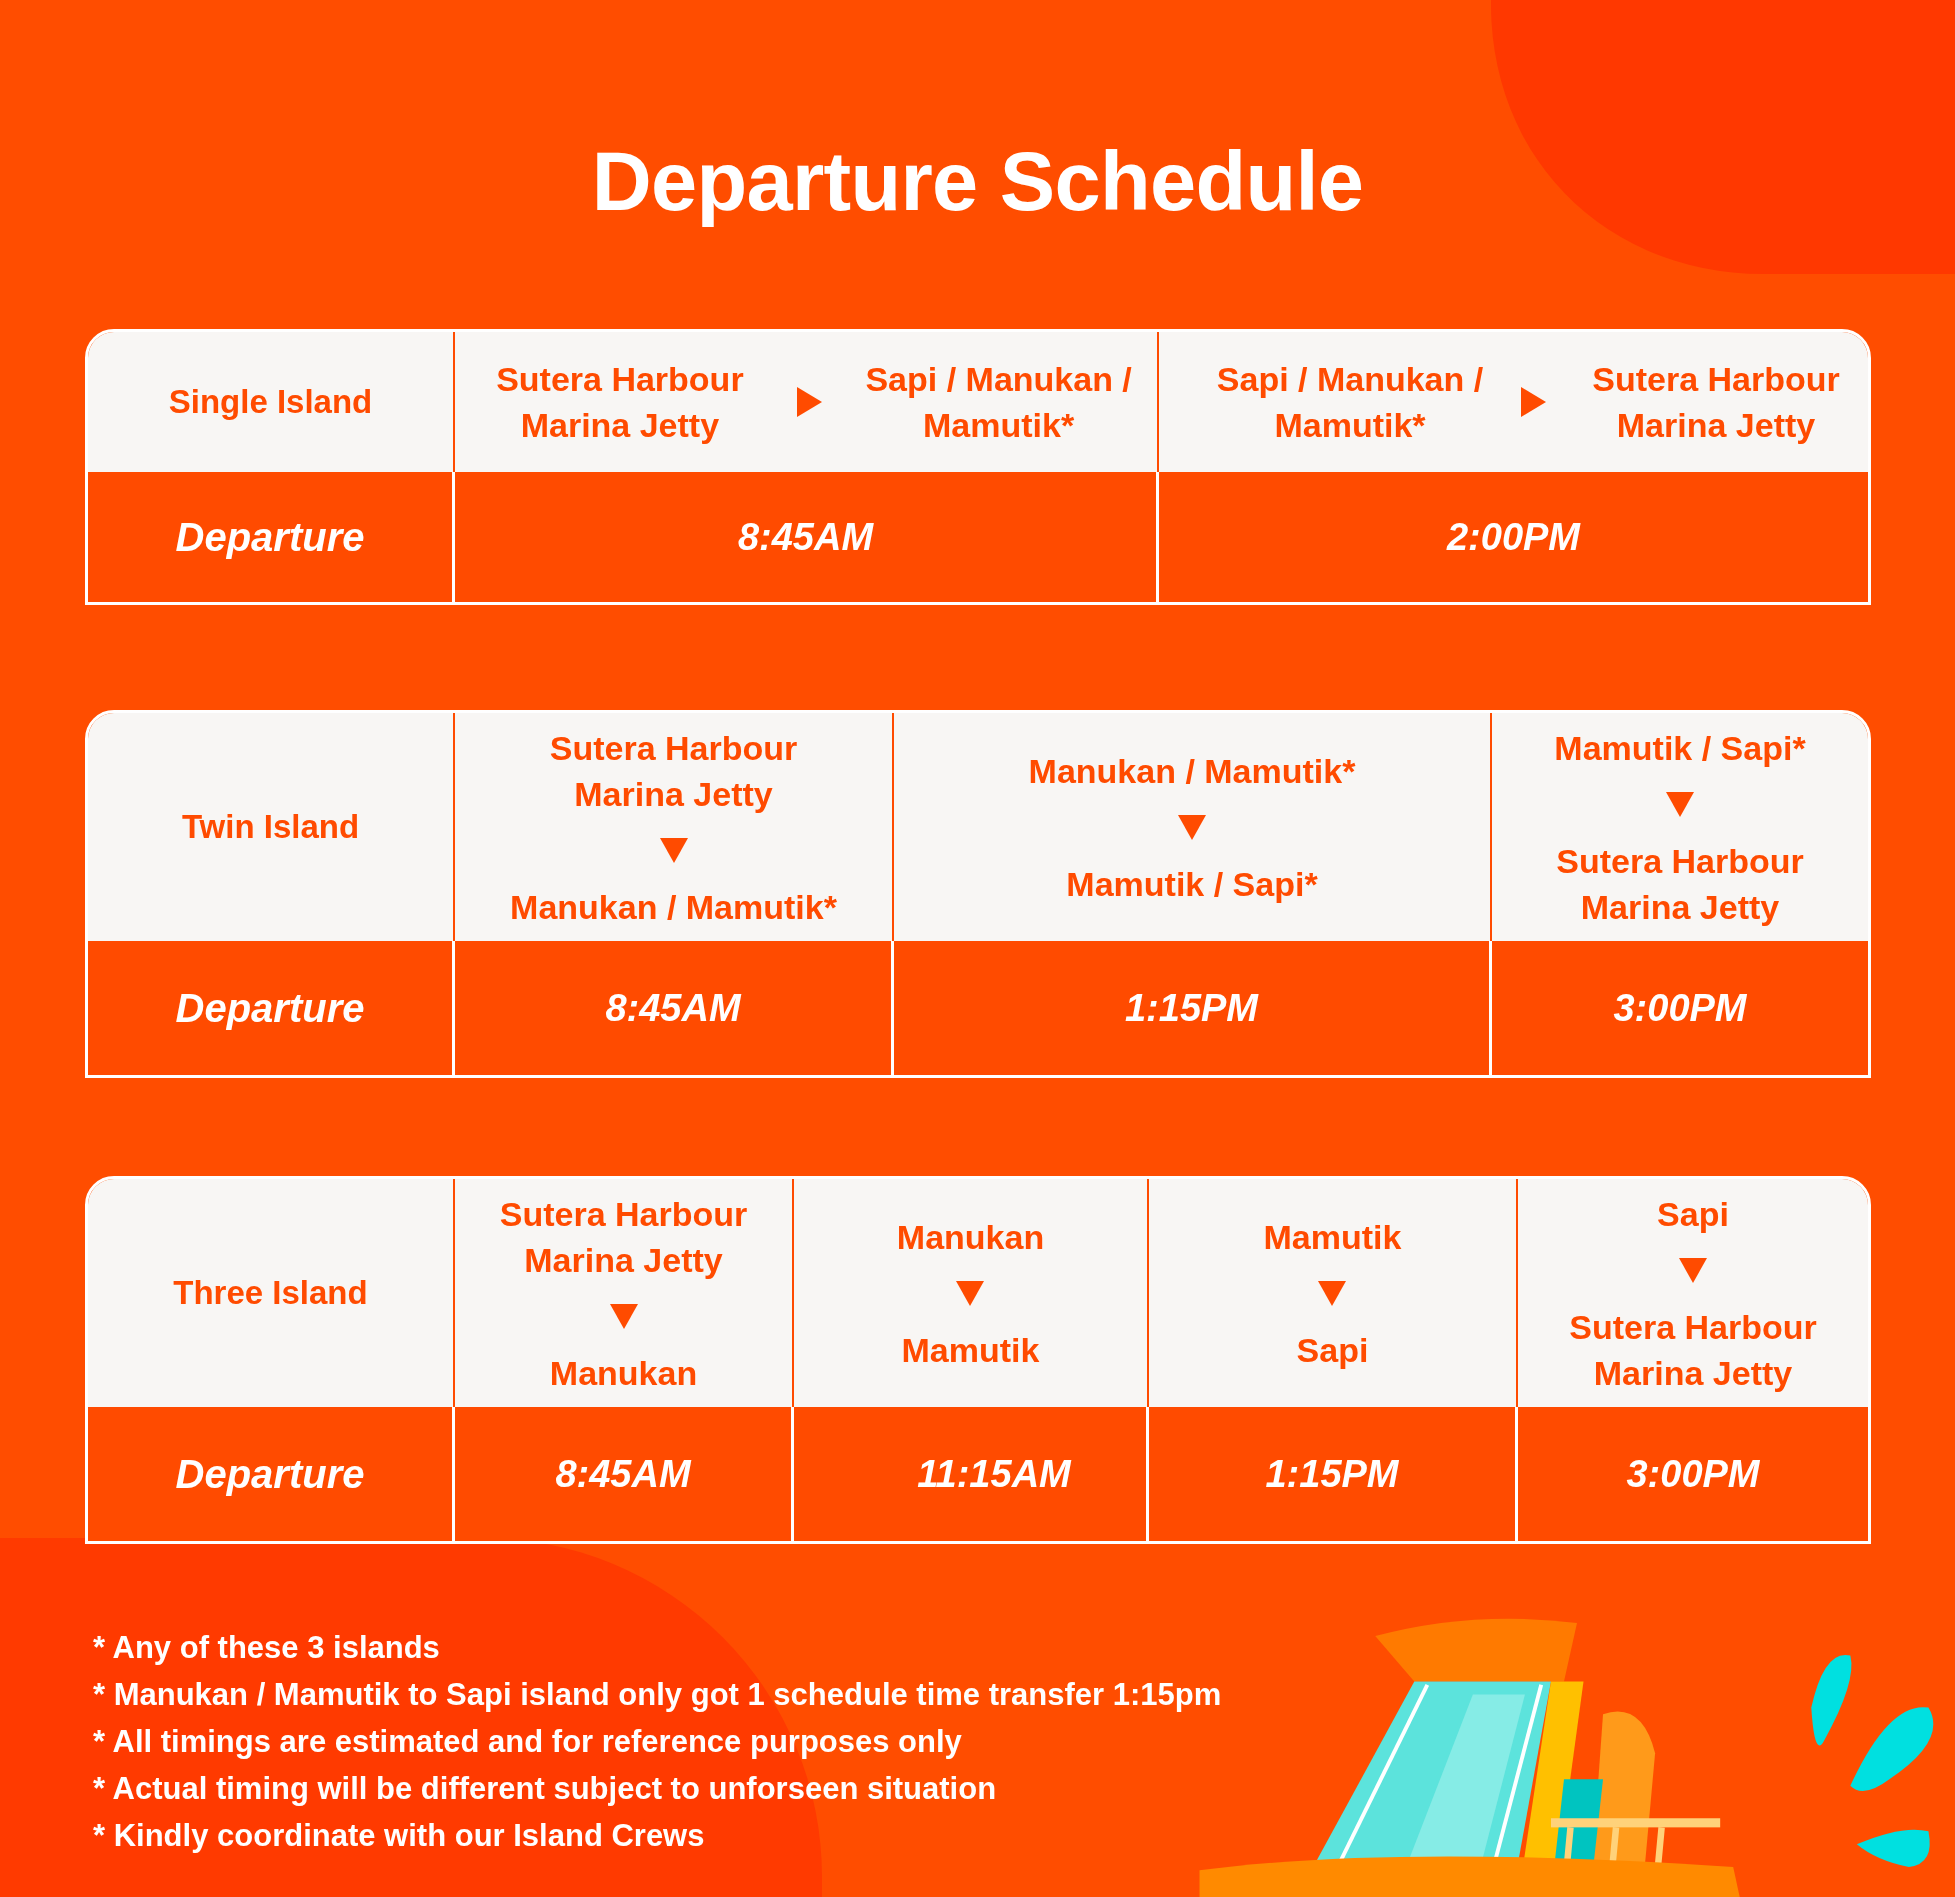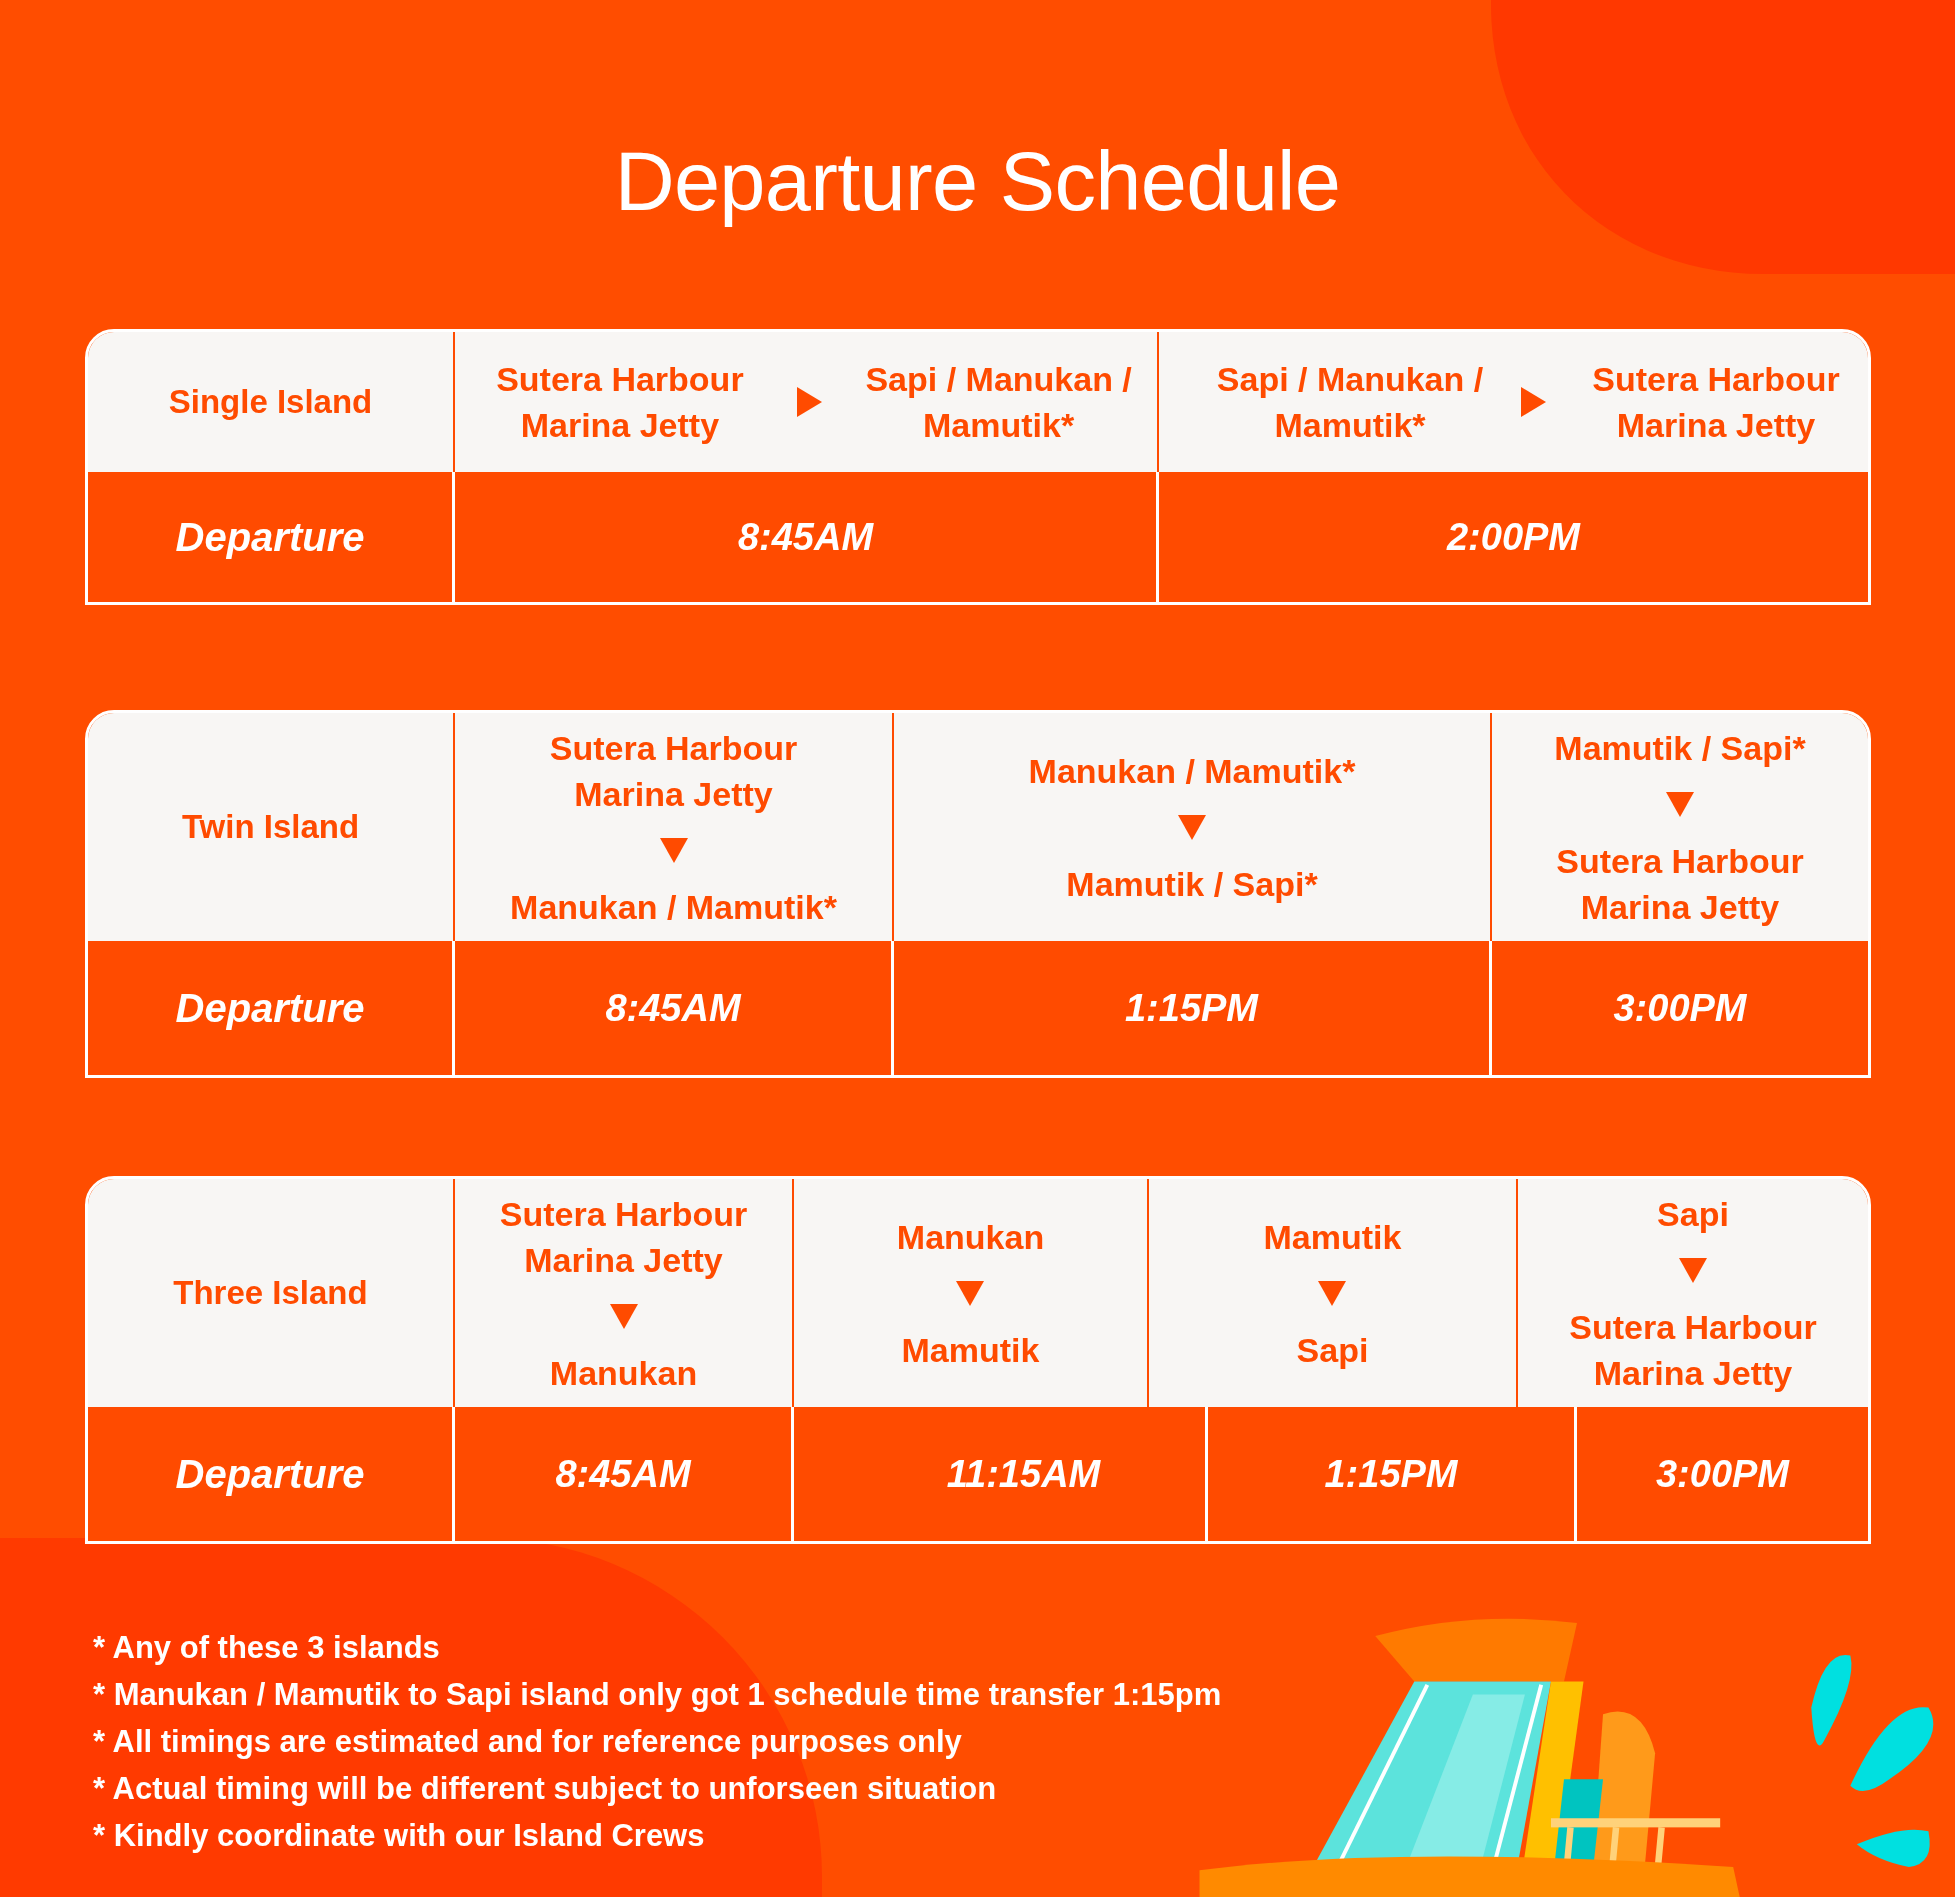--- a/index.html
+++ b/index.html
@@ -12,21 +12,21 @@
     position:absolute; left:1473px; top:-52px; width:652px; height:326px;
     background:#ff3800; border-radius:0 0 0 313px;
     transform:skewX(-8deg);
   }
   .blob-bl {
     position:absolute; left:-130px; top:1538px; width:952px; height:456px;
     background:#ff3a00; border-radius:0 339px 0 0;
   }
   .title {
     position:absolute; left:0; width:1955px; top:134px; text-align:center;
-    color:#ffffff; font-weight:normal; font-size:83px; letter-spacing:-0.7px;
+    color:#ffffff; font-weight:bold; font-size:83px; letter-spacing:-0.7px;
   }
   .table {
     position:absolute; left:85px; width:1786px;
     border:3.3px solid #ffffff; border-radius:29px 29px 0 0;
     box-sizing:border-box; overflow:hidden;
   }
   .row { display:flex; position:relative; }
   .row.head { background:#f8f6f4; }
   .row.dep { background:#ff4b00;font-style:italic; }
   .cell {
@@ -152,21 +152,21 @@
       <div class="route-v route">
         <span>Sapi</span>
         <span class="tri-down"></span>
         <span style="max-width:280px;">Sutera Harbour Marina Jetty</span>
       </div>
     </div>
   </div>
   <div class="row dep" style="height:134px;">
     <div class="cell dep-label" style="width:367px;">Departure</div>
     <div class="cell time" style="width:339px;">8:45AM</div>
-    <div class="cell time" style="width:414px;padding-left:48px;">11:15AM</div>
+    <div class="cell time" style="width:355px;padding-left:48px;">11:15AM</div>
     <div class="cell time" style="width:369px;">1:15PM</div>
     <div class="cell time" style="flex:1;">3:00PM</div>
   </div>
 </div>
 
 <div class="notes">
   <div>* Any of these 3 islands</div>
   <div>* Manukan / Mamutik to Sapi island only got 1 schedule time transfer 1:15pm</div>
   <div>* All timings are estimated and for reference purposes only</div>
   <div>* Actual timing will be different subject to unforseen situation</div>

